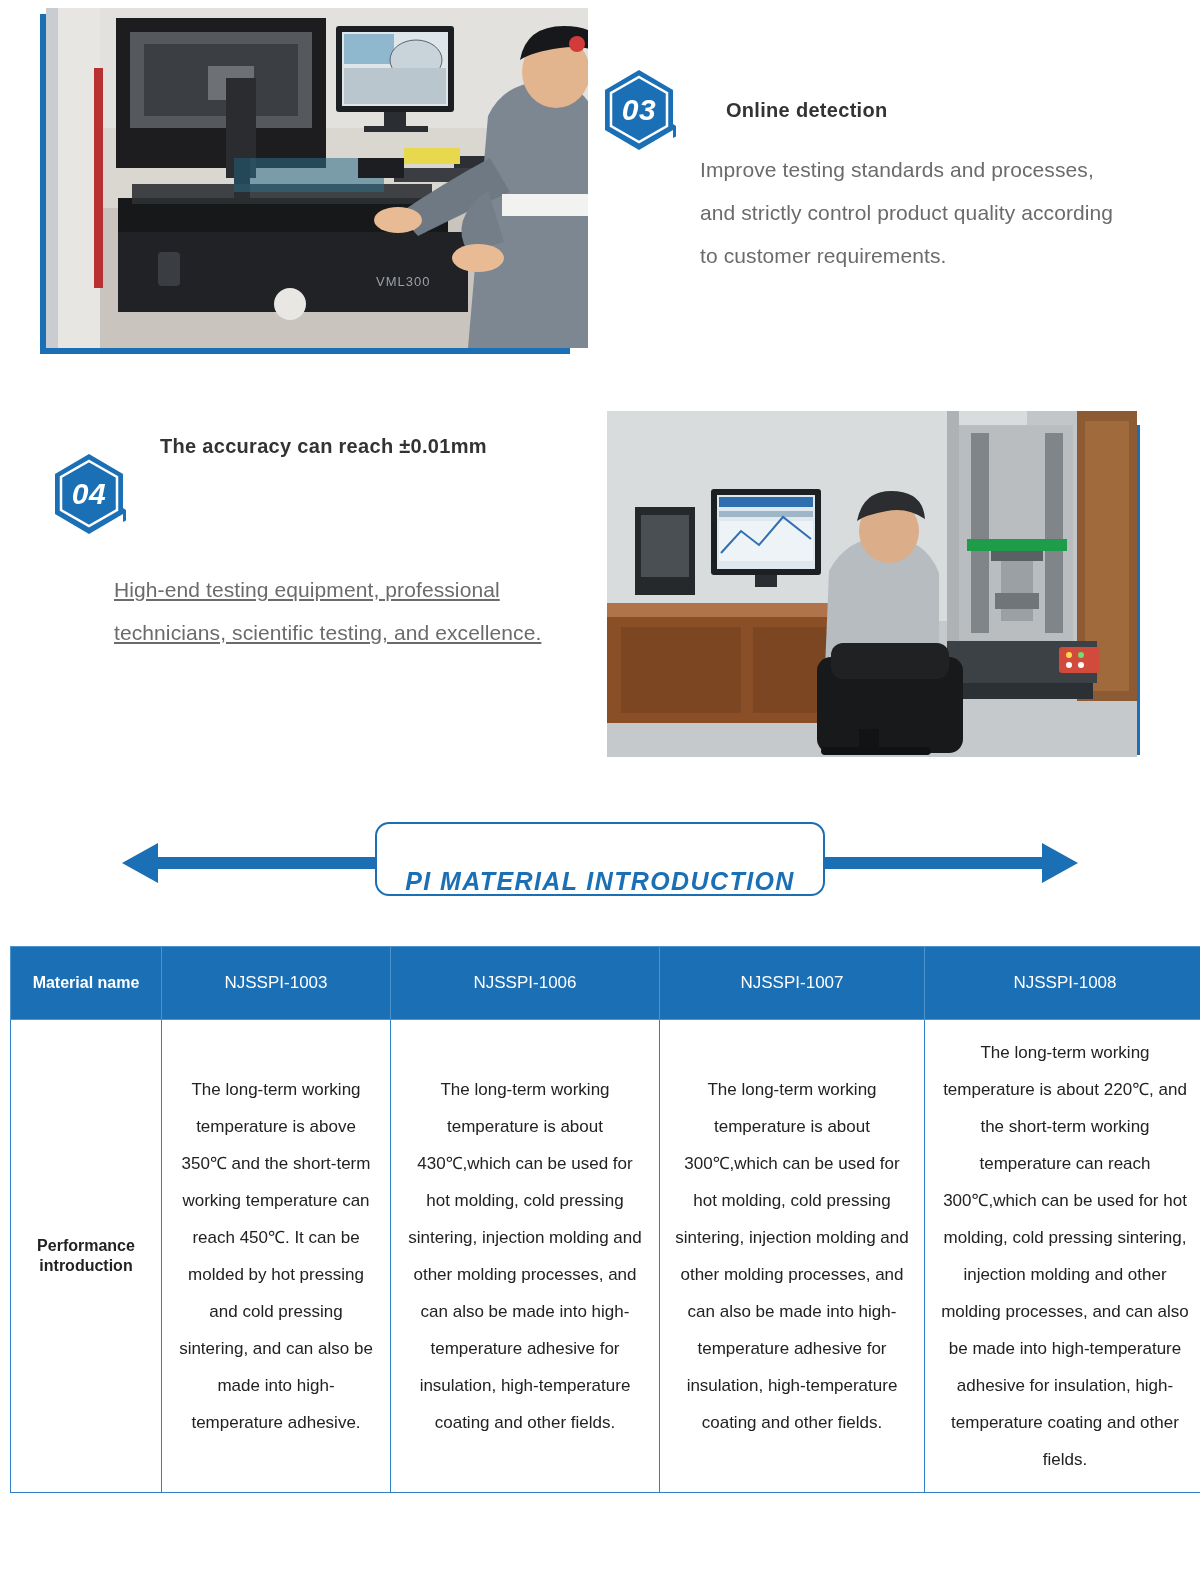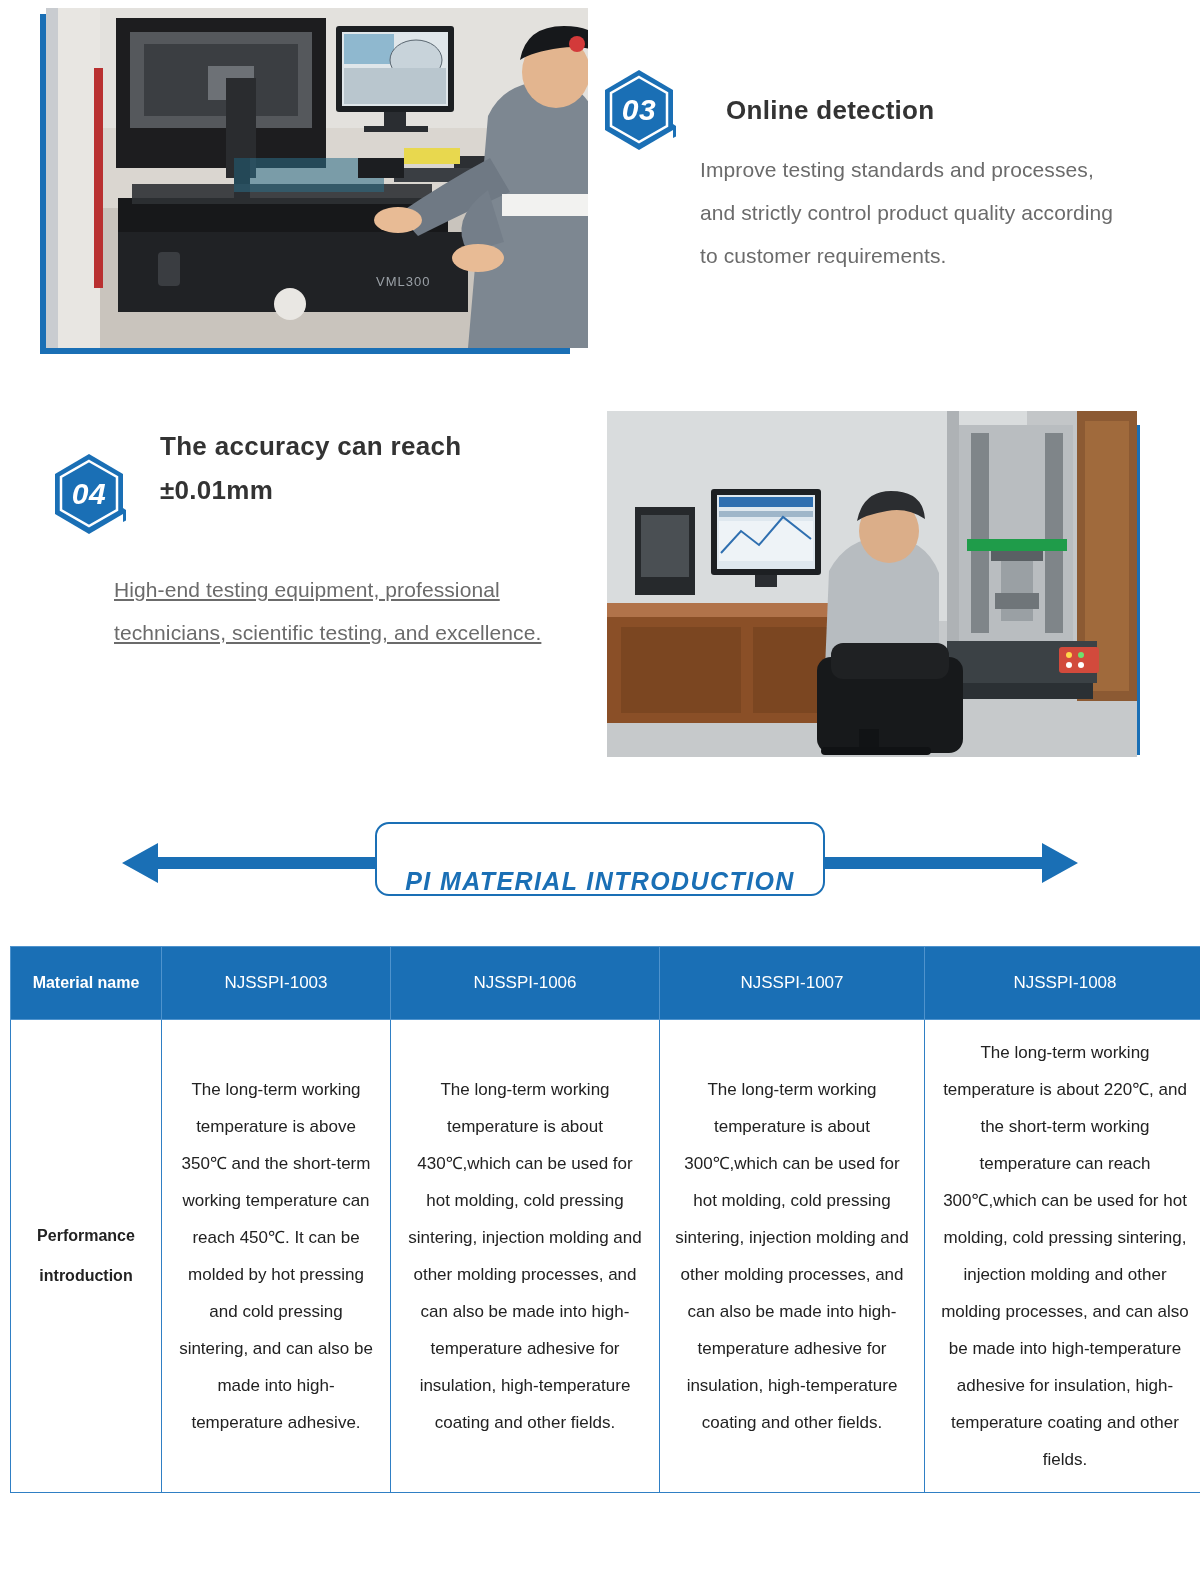--- a/index.html
+++ b/index.html
@@ -51,21 +51,21 @@
     position: relative;
     color: #ffffff;
     font-size: 30px;
     font-weight: bold;
     letter-spacing: 0.5px;
     font-family: "Liberation Sans", sans-serif;
   }
 
   .block-title {
     position: absolute;
-    font-size: 26px;
+    font-size: 20px;
     font-weight: bold;
     color: #333333;
     line-height: 44px;
     letter-spacing: 0.3px;
   }
   .block-body {
     position: absolute;
     font-size: 21px;
     color: #6b6b6b;
     line-height: 43px;
@@ -132,21 +132,21 @@
   #pi-table tbody td {
     color: #222222;
     font-size: 17px;
     line-height: 37px;
     padding: 14px 14px;
     background: #ffffff;
   }
   #pi-table tbody td.row-label {
     font-weight: bold;
     font-size: 16px;
-    line-height: 40px;
+    line-height: 20px;
     padding: 10px 6px;
   }
 </style>
 </head>
 <body>
 
 <div class="photo-frame" id="photo1-frame"></div>
 <div class="photo-inner" id="photo1">
   <svg width="530" height="340" viewBox="0 0 530 340" preserveAspectRatio="none">
     <rect x="0" y="0" width="530" height="340" fill="#d7d4cf"></rect>

